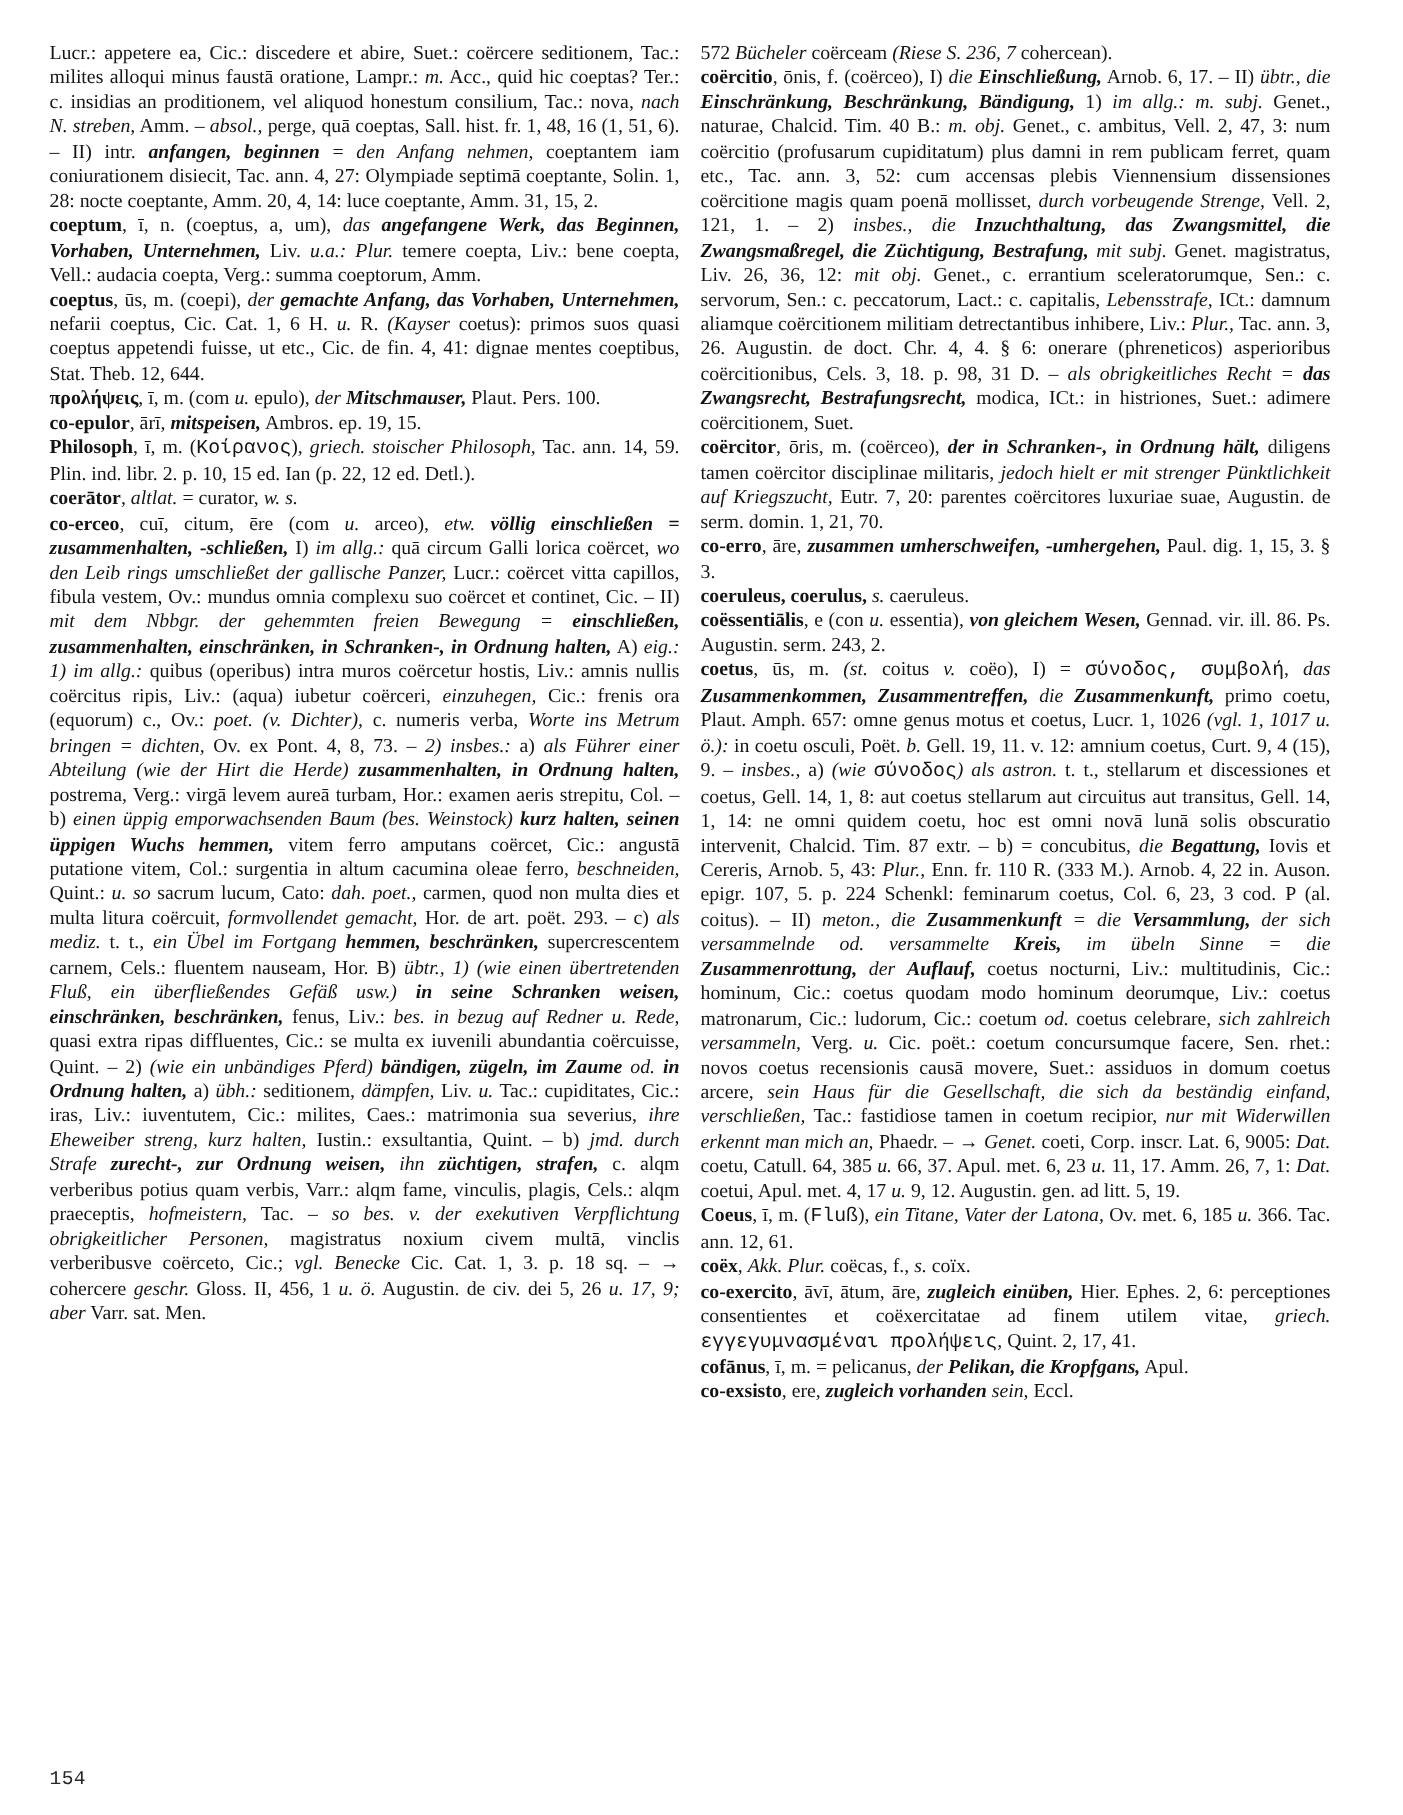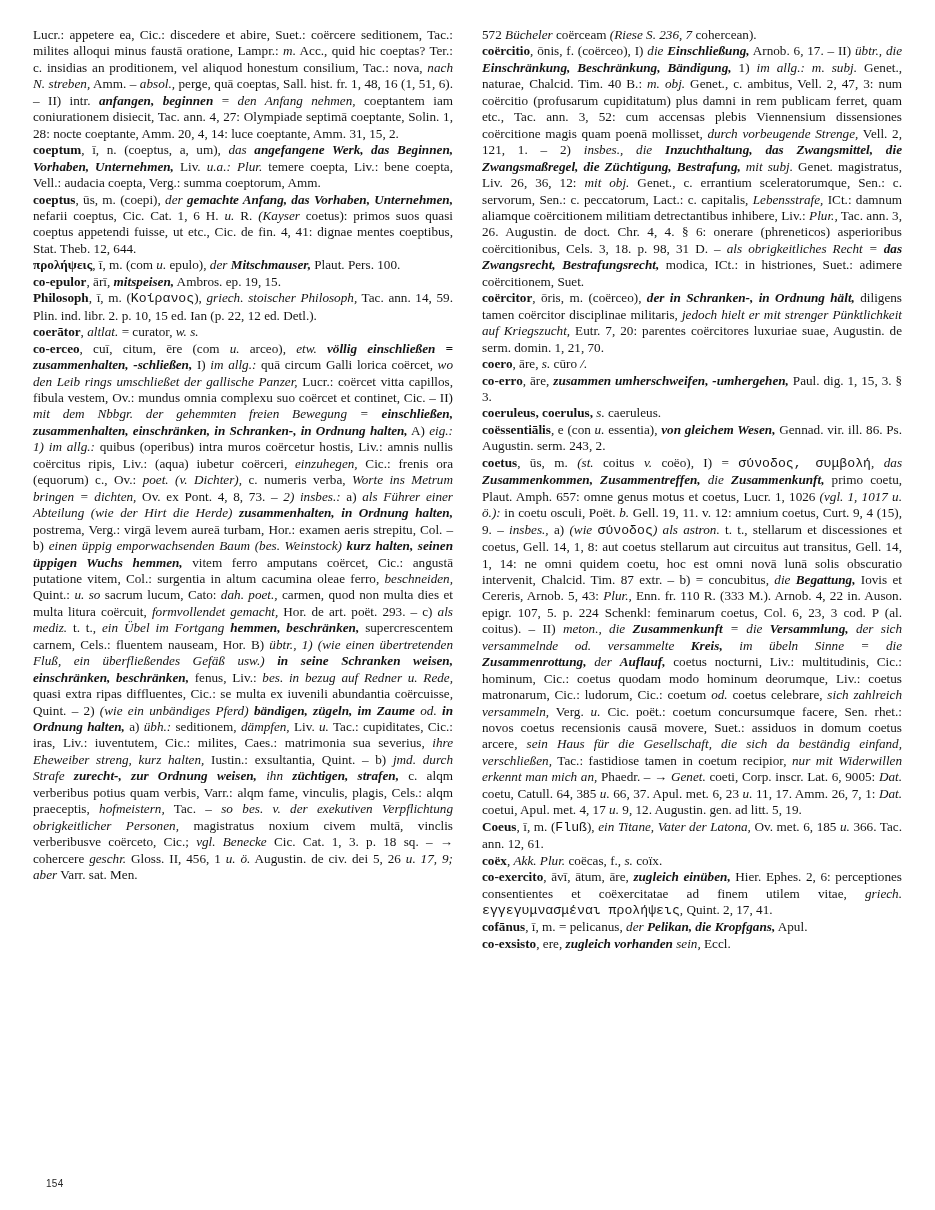--- a/index.html
+++ b/index.html
@@ -22,21 +22,21 @@
     width: 935px;
     height: 1210px;
   }
   .columns {
     position: absolute;
     left: 33px;
     top: 27px;
     width: 869px;
     display: flex;
     flex-direction: row;
-    gap: 29px;
+    gap: 14px;
   }
   .col {
     width: 420px;
     font-size: 13.2px;
     line-height: 16.45px;
     text-align: justify;
     text-justify: inter-word;
     hyphens: manual;
   }
   .entry {
@@ -44,26 +44,26 @@
     padding: 0;
     text-indent: 0;
   }
   .entry + .entry { margin-top: 0; }
   
   .cont { text-indent: 0; }
   
 
   .pagenum {
     position: absolute;
-    left: 46px;
+    left: 33px;
     top: 1178px;
-    font-size: 10px;
+    font-size: 13px;
     letter-spacing: 0.3px;
     color: #262626;
-    font-family: Liberation Sans, sans-serif;
+    font-family: Liberation Mono, monospace;
   }
   .greek { font-family: Liberation Mono, monospace; }
 </style>
 </head>
 <body>
 
 <div class="page">
 
   <div class="columns">
 
@@ -74,21 +74,20 @@
         <p class="entry"><b>προλήψεις</b>, ī, m. (com <i>u.</i> epulo), <i>der</i> <b><i>Mitschmauser,</i></b> Plaut. Pers. 100.</p>
         <p class="entry"><b>co-epulor</b>, ārī, <b><i>mitspeisen,</i></b> Ambros. ep. 19, 15.</p>
         <p class="entry"><b>Philosoph</b>, ī, m. (<span class="greek">Κοίρανος</span>), <i>griech. stoischer Philosoph,</i> Tac. ann. 14, 59. Plin. ind. libr. 2. p. 10, 15 ed. Ian (p. 22, 12 ed. Detl.).</p>
         <p class="entry"><b>coerātor</b>, <i>altlat.</i> = curator, <i>w. s.</i></p>
         <p class="entry"><b>co-erceo</b>, cuī, citum, ēre (com <i>u.</i> arceo), <i>etw.</i> <b><i>völlig einschließen = zusammenhalten, -schließen,</i></b> I) <i>im allg.:</i> quā circum Galli lorica coërcet, <i>wo den Leib rings umschließet der gallische Panzer,</i> Lucr.: coërcet vitta capillos, fibula vestem, Ov.: mundus omnia complexu suo coërcet et continet, Cic. – II) <i>mit dem Nbbgr. der gehemmten freien Bewegung =</i> <b><i>einschließen, zusammenhalten, einschränken, in Schranken-, in Ordnung halten,</i></b> A) <i>eig.: 1) im allg.:</i> quibus (operibus) intra muros coërcetur hostis, Liv.: amnis nullis coërcitus ripis, Liv.: (aqua) iubetur coërceri, <i>einzuhegen,</i> Cic.: frenis ora (equorum) c., Ov.: <i>poet. (v. Dichter),</i> c. numeris verba, <i>Worte ins Metrum bringen = dichten,</i> Ov. ex Pont. 4, 8, 73. – <i>2) insbes.:</i> a) <i>als Führer einer Abteilung (wie der Hirt die Herde)</i> <b><i>zusammenhalten, in Ordnung halten,</i></b> postrema, Verg.: virgā levem aureā turbam, Hor.: examen aeris strepitu, Col. – b) <i>einen üppig emporwachsenden Baum (bes. Weinstock)</i> <b><i>kurz halten, seinen üppigen Wuchs hemmen,</i></b> vitem ferro amputans coërcet, Cic.: angustā putatione vitem, Col.: surgentia in altum cacumina oleae ferro, <i>beschneiden,</i> Quint.: <i>u. so</i> sacrum lucum, Cato: <i>dah. poet.,</i> carmen, quod non multa dies et multa litura coërcuit, <i>formvollendet gemacht,</i> Hor. de art. poët. 293. – c) <i>als mediz.</i> t. t., <i>ein Übel im Fortgang</i> <b><i>hemmen, beschränken,</i></b> supercrescentem carnem, Cels.: fluentem nauseam, Hor. B) <i>übtr., 1) (wie einen übertretenden Fluß, ein überfließendes Gefäß usw.)</i> <b><i>in seine Schranken weisen, einschränken, beschränken,</i></b> fenus, Liv.: <i>bes. in bezug auf Redner u. Rede,</i> quasi extra ripas diffluentes, Cic.: se multa ex iuvenili abundantia coërcuisse, Quint. – 2) <i>(wie ein unbändiges Pferd)</i> <b><i>bändigen, zügeln, im Zaume</i></b> <i>od.</i> <b><i>in Ordnung halten,</i></b> a) <i>übh.:</i> seditionem, <i>dämpfen,</i> Liv. <i>u.</i> Tac.: cupiditates, Cic.: iras, Liv.: iuventutem, Cic.: milites, Caes.: matrimonia sua severius, <i>ihre Eheweiber streng, kurz halten,</i> Iustin.: exsultantia, Quint. – b) <i>jmd. durch Strafe</i> <b><i>zurecht-, zur Ordnung weisen,</i></b> <i>ihn</i> <b><i>züchtigen, strafen,</i></b> c. alqm verberibus potius quam verbis, Varr.: alqm fame, vinculis, plagis, Cels.: alqm praeceptis, <i>hofmeistern,</i> Tac. – <i>so bes. v. der exekutiven Verpflichtung obrigkeitlicher Personen,</i> magistratus noxium civem multā, vinclis verberibusve coërceto, Cic.; <i>vgl. Benecke</i> Cic. Cat. 1, 3. p. 18 sq. – → cohercere <i>geschr.</i> Gloss. II, 456, 1 <i>u. ö.</i> Augustin. de civ. dei 5, 26 <i>u. 17, 9; aber</i> Varr. sat. Men.</p>
       </div>
     <div class="col" id="col-right">
         <p class="entry cont">572 <i>Bücheler</i> coërceam <i>(Riese S. 236, 7</i> cohercean).</p>
         <p class="entry"><b>coërcitio</b>, ōnis, f. (coërceo), I) <i>die</i> <b><i>Einschließung,</i></b> Arnob. 6, 17. – II) <i>übtr., die</i> <b><i>Einschränkung, Beschränkung, Bändigung,</i></b> 1) <i>im allg.: m. subj.</i> Genet., naturae, Chalcid. Tim. 40 B.: <i>m. obj.</i> Genet., c. ambitus, Vell. 2, 47, 3: num coërcitio (profusarum cupiditatum) plus damni in rem publicam ferret, quam etc., Tac. ann. 3, 52: cum accensas plebis Viennensium dissensiones coërcitione magis quam poenā mollisset, <i>durch vorbeugende Strenge,</i> Vell. 2, 121, 1. – 2) <i>insbes., die</i> <b><i>Inzuchthaltung, das Zwangsmittel, die Zwangsmaßregel, die Züchtigung, Bestrafung,</i></b> <i>mit subj.</i> Genet. magistratus, Liv. 26, 36, 12: <i>mit obj.</i> Genet., c. errantium sceleratorumque, Sen.: c. servorum, Sen.: c. peccatorum, Lact.: c. capitalis, <i>Lebensstrafe,</i> ICt.: damnum aliamque coërcitionem militiam detrectantibus inhibere, Liv.: <i>Plur.,</i> Tac. ann. 3, 26. Augustin. de doct. Chr. 4, 4. § 6: onerare (phreneticos) asperioribus coërcitionibus, Cels. 3, 18. p. 98, 31 D. – <i>als obrigkeitliches Recht =</i> <b><i>das Zwangsrecht, Bestrafungsrecht,</i></b> modica, ICt.: in histriones, Suet.: adimere coërcitionem, Suet.</p>
         <p class="entry"><b>coërcitor</b>, ōris, m. (coërceo), <b><i>der in Schranken-, in Ordnung hält,</i></b> diligens tamen coërcitor disciplinae militaris, <i>jedoch hielt er mit strenger Pünktlichkeit auf Kriegszucht,</i> Eutr. 7, 20: parentes coërcitores luxuriae suae, Augustin. de serm. domin. 1, 21, 70.</p>
-        <p class="entry"><b>coero</b>, āre, <i>s.</i> cūro <i>/.</i></p>
         <p class="entry"><b>co-erro</b>, āre, <b><i>zusammen umherschweifen, -umhergehen,</i></b> Paul. dig. 1, 15, 3. § 3.</p>
         <p class="entry"><b>coeruleus, coerulus,</b> <i>s.</i> caeruleus.</p>
         <p class="entry"><b>coëssentiālis</b>, e (con <i>u.</i> essentia), <b><i>von gleichem Wesen,</i></b> Gennad. vir. ill. 86. Ps. Augustin. serm. 243, 2.</p>
         <p class="entry"><b>coetus</b>, ūs, m. <i>(st.</i> coitus <i>v.</i> coëo), I) = <span class="greek">σύνοδος, συμβολή</span>, <i>das</i> <b><i>Zusammenkommen, Zusammentreffen,</i></b> <i>die</i> <b><i>Zusammenkunft,</i></b> primo coetu, Plaut. Amph. 657: omne genus motus et coetus, Lucr. 1, 1026 <i>(vgl. 1, 1017 u. ö.):</i> in coetu osculi, Poët. <i>b.</i> Gell. 19, 11. v. 12: amnium coetus, Curt. 9, 4 (15), 9. – <i>insbes.,</i> a) <i>(wie</i> <span class="greek">σύνοδος</span><i>) als astron.</i> t. t., stellarum et discessiones et coetus, Gell. 14, 1, 8: aut coetus stellarum aut circuitus aut transitus, Gell. 14, 1, 14: ne omni quidem coetu, hoc est omni novā lunā solis obscuratio intervenit, Chalcid. Tim. 87 extr. – b) = concubitus, <i>die</i> <b><i>Begattung,</i></b> Iovis et Cereris, Arnob. 5, 43: <i>Plur.,</i> Enn. fr. 110 R. (333 M.). Arnob. 4, 22 in. Auson. epigr. 107, 5. p. 224 Schenkl: feminarum coetus, Col. 6, 23, 3 cod. P (al. coitus). – II) <i>meton., die</i> <b><i>Zusammenkunft</i></b> <i>=</i> <i>die</i> <b><i>Versammlung,</i></b> <i>der sich versammelnde od. versammelte</i> <b><i>Kreis,</i></b> <i>im übeln Sinne = die</i> <b><i>Zusammenrottung,</i></b> <i>der</i> <b><i>Auflauf,</i></b> coetus nocturni, Liv.: multitudinis, Cic.: hominum, Cic.: coetus quodam modo hominum deorumque, Liv.: coetus matronarum, Cic.: ludorum, Cic.: coetum <i>od.</i> coetus celebrare, <i>sich zahlreich versammeln,</i> Verg. <i>u.</i> Cic. poët.: coetum concursumque facere, Sen. rhet.: novos coetus recensionis causā movere, Suet.: assiduos in domum coetus arcere, <i>sein Haus für die Gesellschaft, die sich da beständig einfand, verschließen,</i> Tac.: fastidiose tamen in coetum recipior, <i>nur mit Widerwillen erkennt man mich an,</i> Phaedr. – → <i>Genet.</i> coeti, Corp. inscr. Lat. 6, 9005: <i>Dat.</i> coetu, Catull. 64, 385 <i>u.</i> 66, 37. Apul. met. 6, 23 <i>u.</i> 11, 17. Amm. 26, 7, 1: <i>Dat.</i> coetui, Apul. met. 4, 17 <i>u.</i> 9, 12. Augustin. gen. ad litt. 5, 19.</p>
         <p class="entry"><b>Coeus</b>, ī, m. (<span class="greek">Fluß</span>), <i>ein Titane, Vater der Latona,</i> Ov. met. 6, 185 <i>u.</i> 366. Tac. ann. 12, 61.</p>
         <p class="entry"><b>coëx</b>, <i>Akk. Plur.</i> coëcas, f., <i>s.</i> coïx.</p>
         <p class="entry"><b>co-exercito</b>, āvī, ātum, āre, <b><i>zugleich einüben,</i></b> Hier. Ephes. 2, 6: perceptiones consentientes et coëxercitatae ad finem utilem vitae, <i>griech.</i> <span class="greek">εγγεγυμνασμέναι προλήψεις</span>, Quint. 2, 17, 41.</p>
         <p class="entry"><b>cofānus</b>, ī, m. = pelicanus, <i>der</i> <b><i>Pelikan, die Kropfgans,</i></b> Apul.</p>
         <p class="entry"><b>co-exsisto</b>, ere, <b><i>zugleich vorhanden</i></b> <i>sein,</i> Eccl.</p>
       </div>

